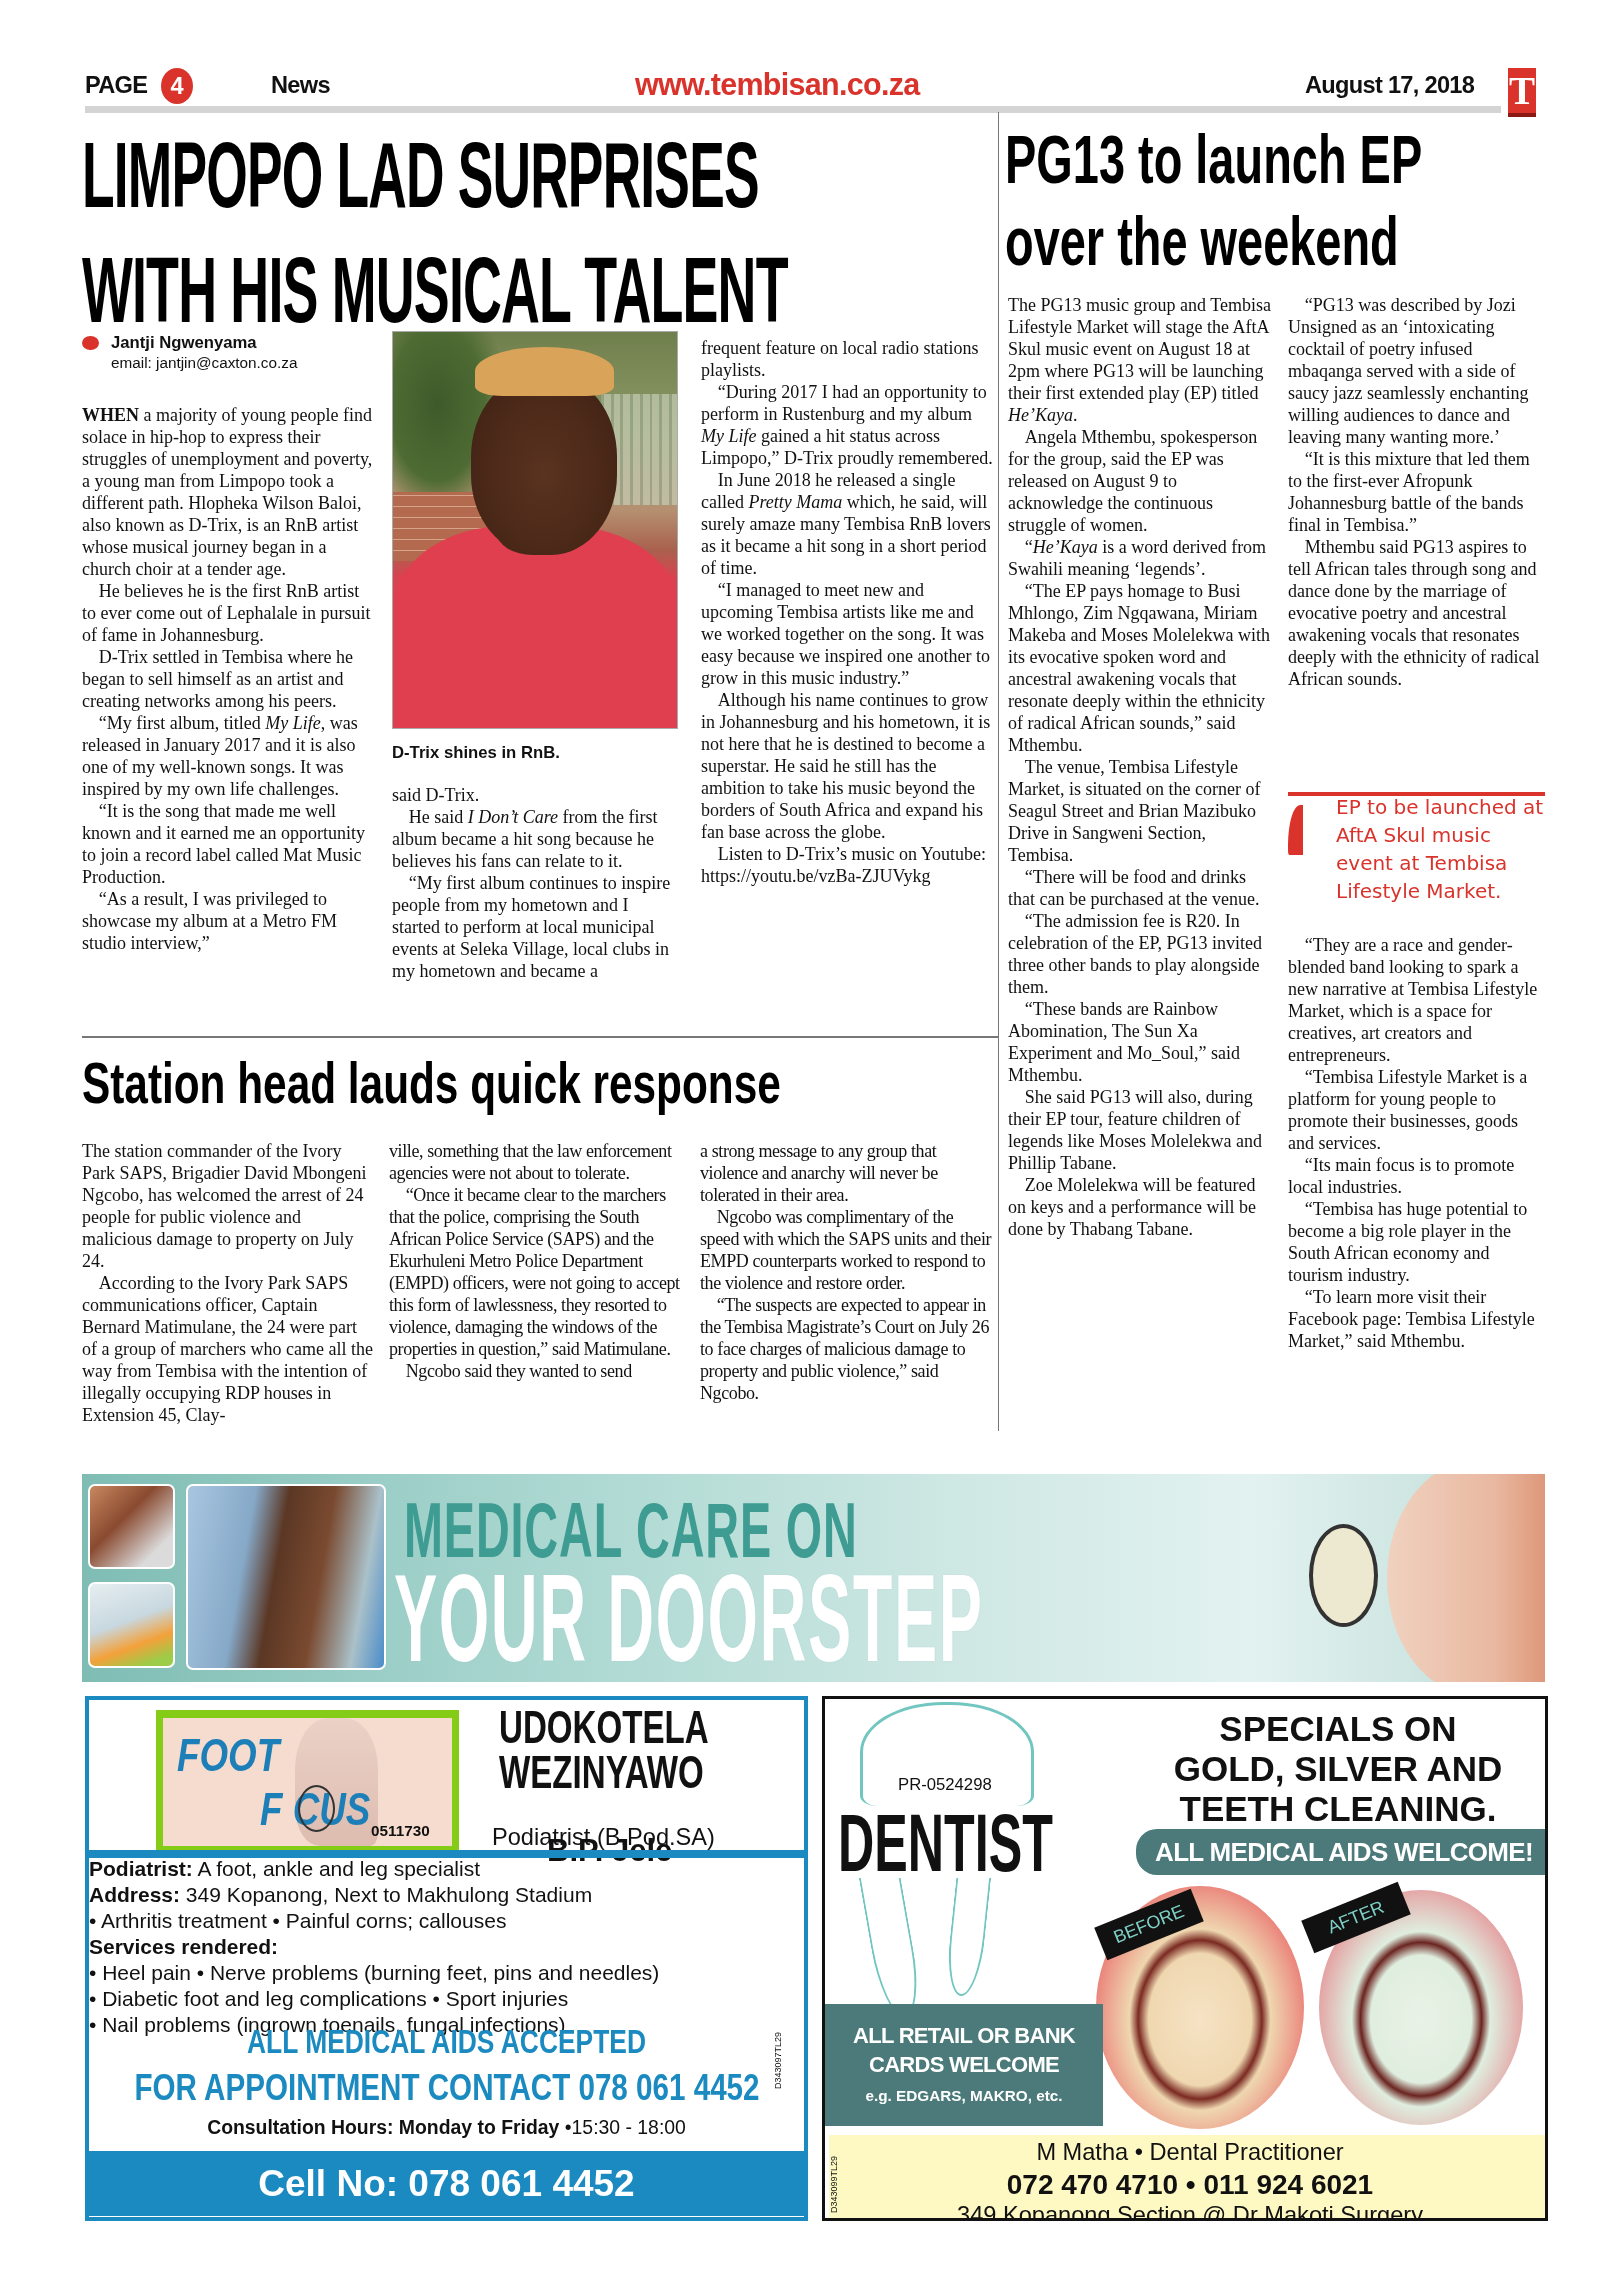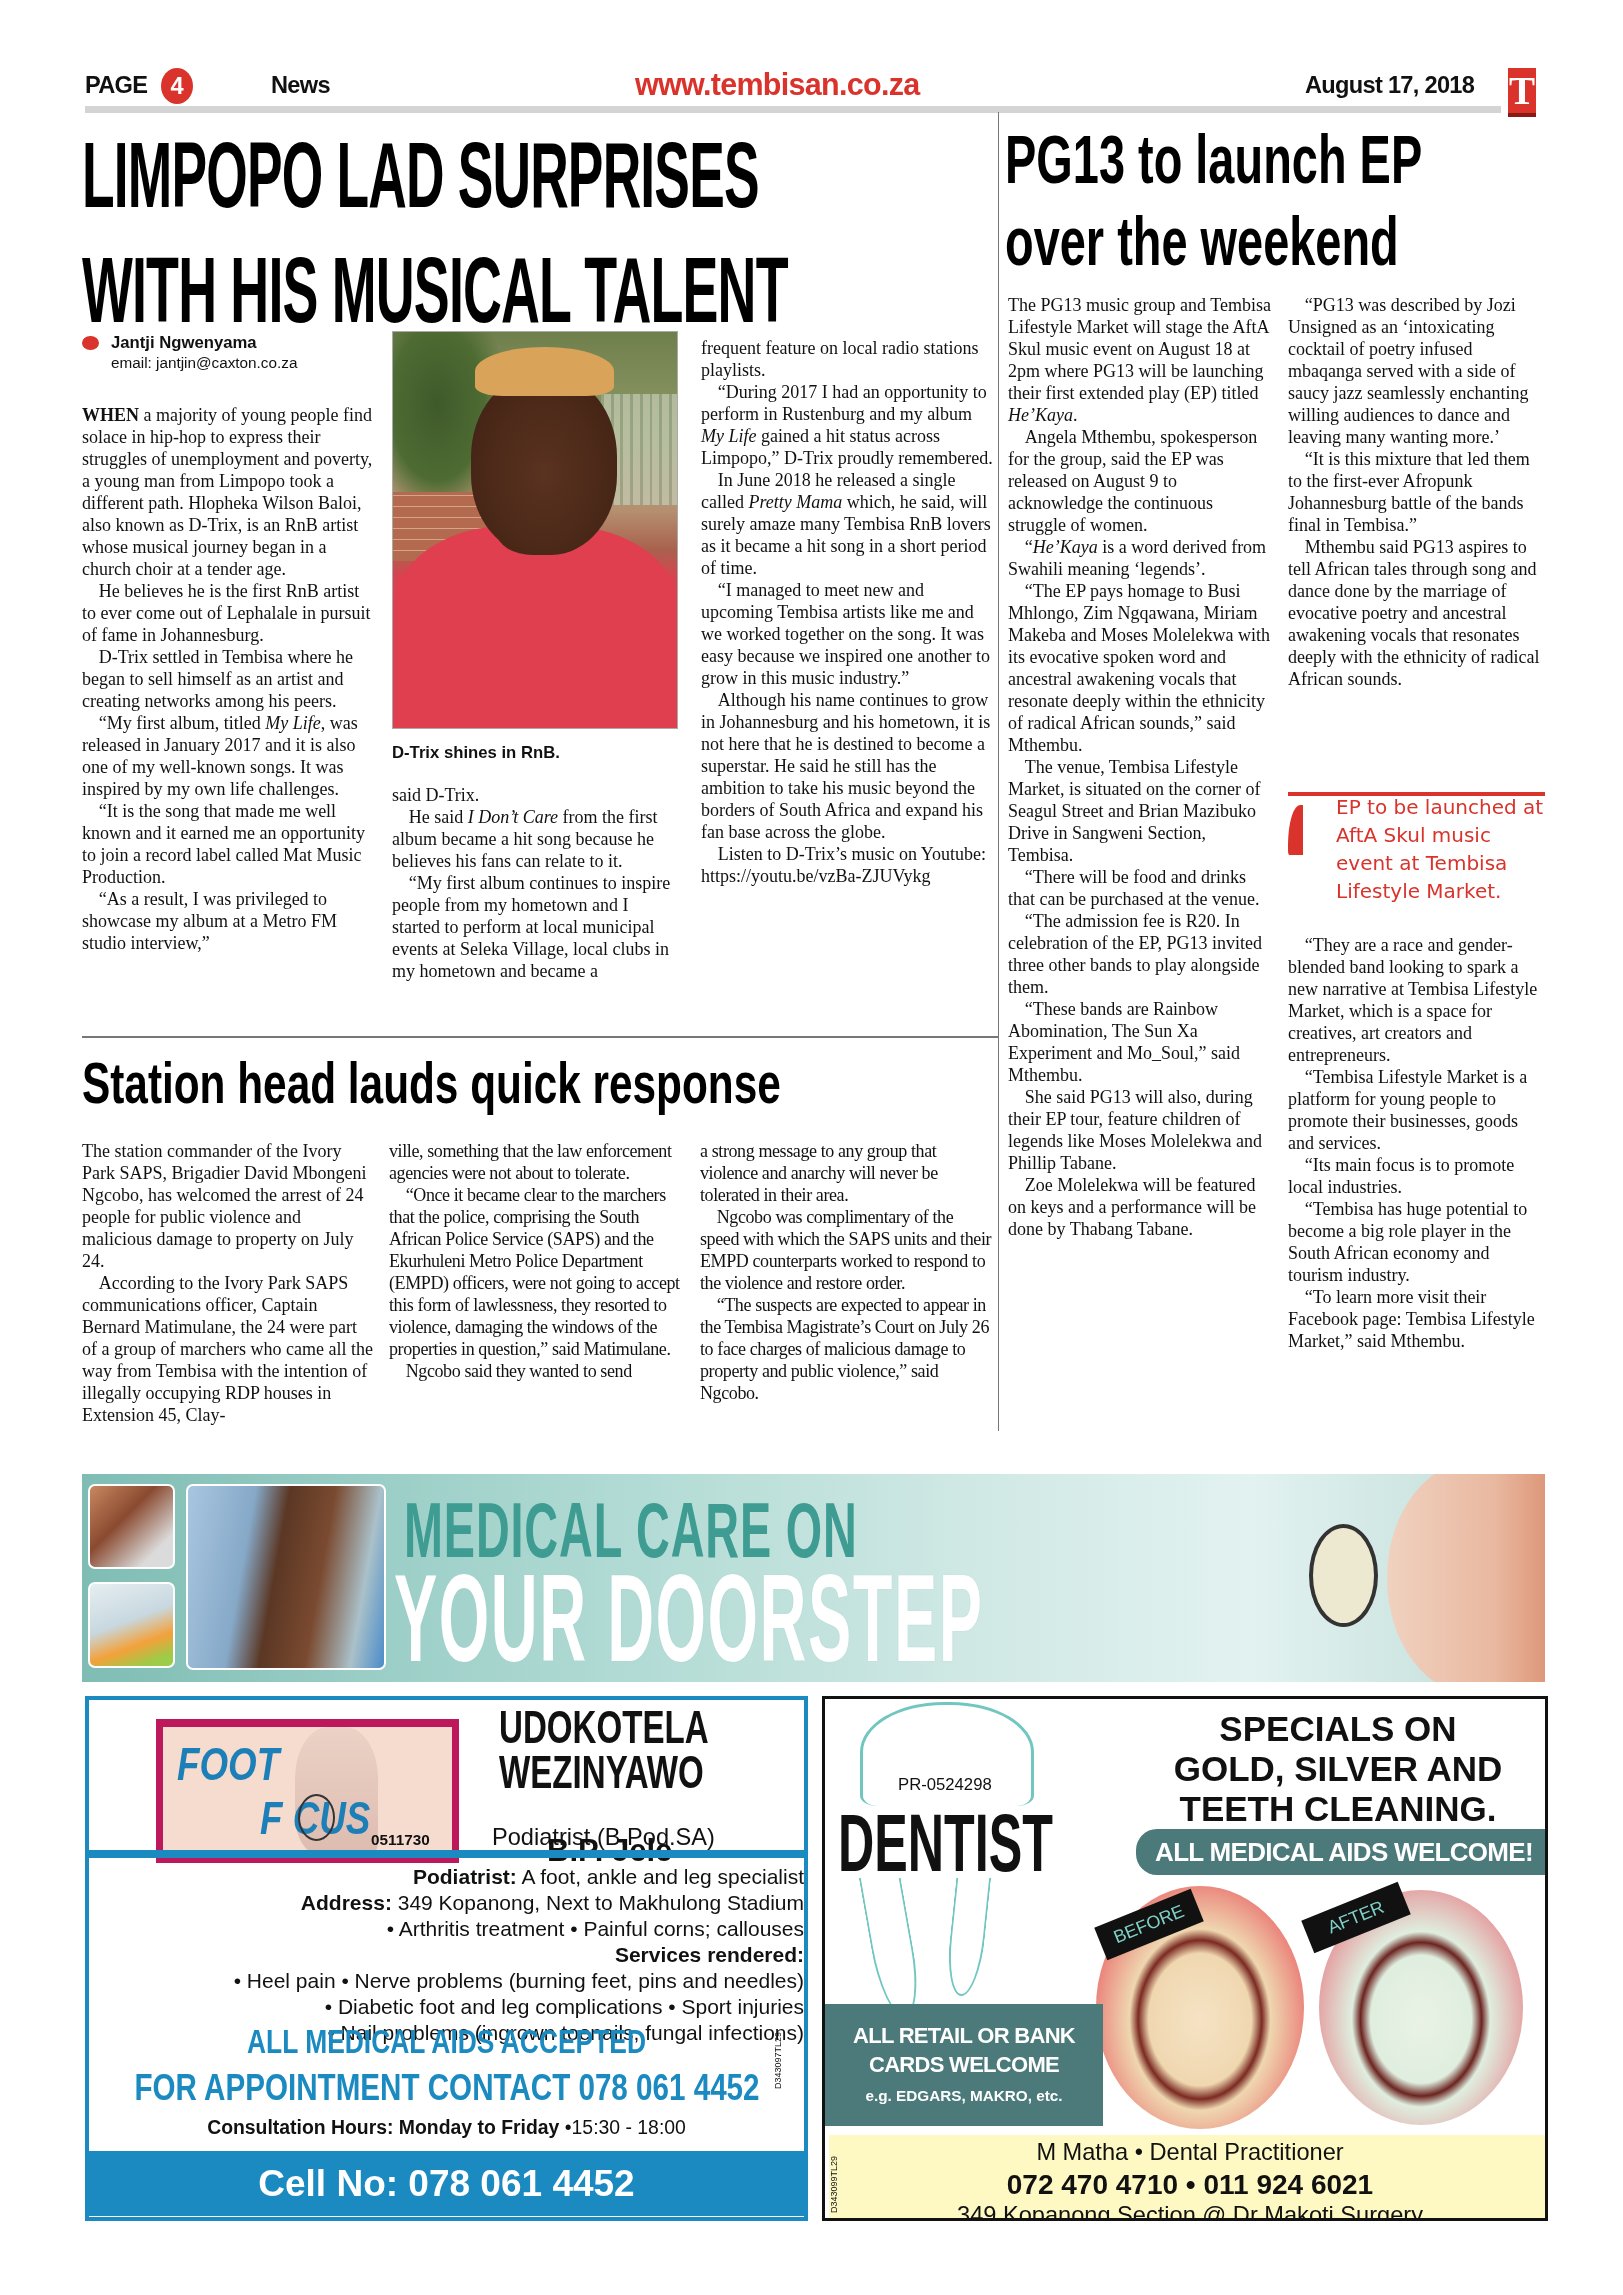--- a/index.html
+++ b/index.html
@@ -61,33 +61,33 @@
   .t1 { left: 5.6px; top: 9.7px; width: 87px; height: 85px; background: linear-gradient(135deg, #c88860 0%, #8a4a30 40%, #dbdbdb 80%); }
   .t2 { left: 5.6px; top: 108px; width: 87px; height: 86px; background: linear-gradient(160deg, #e6eef0 0%, #c8d8e0 45%, #f3a13a 70%, #9ccc48 90%); }
   .t3 { left: 104px; top: 9.7px; width: 200px; height: 186px; background: linear-gradient(100deg, #a9c6e0 0%, #86a9c8 30%, #5b3724 45%, #7a4a30 65%, #aac1c9 85%, #4a8cc9 100%); }
   .banner .line1 { position: absolute; left: 322px; top: 11px; font-family: "Liberation Sans", sans-serif; font-weight: 700; font-size: 78px; color: #3e9c92; transform: scaleX(0.6); transform-origin: left top; white-space: nowrap; letter-spacing: 1.4px; }
   .banner .line2 { position: absolute; left: 312px; top: 81px; font-family: "Liberation Sans", sans-serif; font-weight: 700; font-size: 125px; color: #fff; transform: scaleX(0.52); transform-origin: left top; white-space: nowrap; line-height: 1; letter-spacing: 2.8px; text-shadow: 0 0 1.4px #9cc; }
   .banner .lens { position: absolute; left: 1227px; top: 50px; width: 69px; height: 103px; border-radius: 50%; border: 4.2px solid #333; background: #ece9d0; }
   .banner .woman { position: absolute; left: 1305px; top: -14px; width: 180px; height: 236px; border-radius: 50% 0 0 50%; background: linear-gradient(90deg, #f0d2c0 0%, #e9b8a0 60%, #d88a6a 100%); }
 
   
   .foot { left: 85px; top: 1696px; width: 723px; height: 525px; border: 4.2px solid #1a8ac0; background: #fff; }
-  .foot .logo { position: absolute; left: 67px; top: 19px; width: 303px; height: 144px; background: #be185d; }
+  .foot .logo { position: absolute; left: 67px; top: 10px; width: 303px; height: 144px; background: #84cc16; }
   .foot .logo-in { position: absolute; left: 7px; top: 8.3px; width: 289px; height: 128px; background: #f6dccf; }
   .foot .logo-foot { position: absolute; left: 132px; top: 0; width: 83px; height: 128px; background: linear-gradient(180deg, #e8cfc4 0%, #d8b4a8 100%); border-radius: 40% 40% 10% 30%; opacity: .8; }
   .foot .logo-t1 { position: absolute; left: 14px; top: 9.7px; font-family: "Liberation Sans", sans-serif; font-weight: 700; font-style: italic; font-size: 46px; color: #1d7fb8; transform: scaleX(0.8); transform-origin: left top; }
   .foot .logo-t2 { position: absolute; left: 97px; top: 64px; font-family: "Liberation Sans", sans-serif; font-weight: 700; font-style: italic; font-size: 46px; color: #1d7fb8; transform: scaleX(0.8); transform-origin: left top; }
   .foot .logo-num { position: absolute; left: 208px; top: 104px; font-family: "Liberation Sans", sans-serif; font-weight: 700; font-size: 15.3px; color: #111; }
   .foot .ring { position: absolute; left: 135px; top: 67px; width: 37px; height: 47px; border-radius: 50%; border: 2.1px solid #333; }
   .foot .title1 { position: absolute; left: 410px; top: 4.2px; font-family: "Liberation Sans", sans-serif; font-weight: 700; font-size: 46px; transform: scaleX(0.72); transform-origin: left top; white-space: nowrap; line-height: 1; }
   .foot .title2 { position: absolute; left: 410px; top: 49px; font-family: "Liberation Sans", sans-serif; font-weight: 700; font-size: 46px; transform: scaleX(0.72); transform-origin: left top; white-space: nowrap; line-height: 1; }
   .foot .name { position: absolute; left: 458px; top: 97px; font-family: "Liberation Sans", sans-serif; font-weight: 700; font-size: 31px; margin-top: 36px; }
   .foot .qual { position: absolute; left: 403px; top: 124px; font-family: "Liberation Sans", sans-serif; font-size: 23.6px; }
   .foot .sep { position: absolute; left: 0; top: 150px; width: 715px; height: 8.3px; background: #1a8ac0; }
-  .foot .info { position: absolute; left: 0; top: 164px; width: 715px; text-align: right; font-family: "Liberation Sans", sans-serif; font-size: 21px; line-height: 26px; }
+  .foot .info { position: absolute; left: 0; top: 156px; width: 715px; text-align: left; font-family: "Liberation Sans", sans-serif; font-size: 21px; line-height: 26px; }
   .foot .info b { font-weight: 700; }
   .foot .aids { position: absolute; left: 0; top: 323px; width: 715px; text-align: center; font-family: "Liberation Sans", sans-serif; font-weight: 700; font-size: 33px; color: #1a8ac0; transform: scaleX(0.8); transform-origin: center top; white-space: nowrap; }
   .foot .appt { position: absolute; left: -69px; top: 367px; width: 854px; text-align: center; font-family: "Liberation Sans", sans-serif; font-weight: 700; font-size: 37px; color: #1a8ac0; transform: scaleX(0.8); transform-origin: center top; white-space: nowrap; }
   .foot .hours { position: absolute; left: 0; top: 416px; width: 715px; text-align: center; font-family: "Liberation Sans", sans-serif; font-size: 19.4px; }
   .foot .hours b { font-weight: 700; }
   .foot .code { position: absolute; left: 684px; top: 389px; font-family: "Liberation Sans", sans-serif; font-size: 9px; transform: rotate(-90deg); transform-origin: left top; white-space: nowrap; }
   .foot .cell { position: absolute; left: 0; top: 451px; width: 715px; height: 65px; background: #1a8ac0; color: #fff; font-family: "Liberation Sans", sans-serif; font-weight: 700; font-size: 37px; display: flex; align-items: center; justify-content: center; }
 
   
   .dent { left: 822px; top: 1696px; width: 726px; height: 525px; border: 3.5px solid #111; background: #fff; overflow: hidden; }

